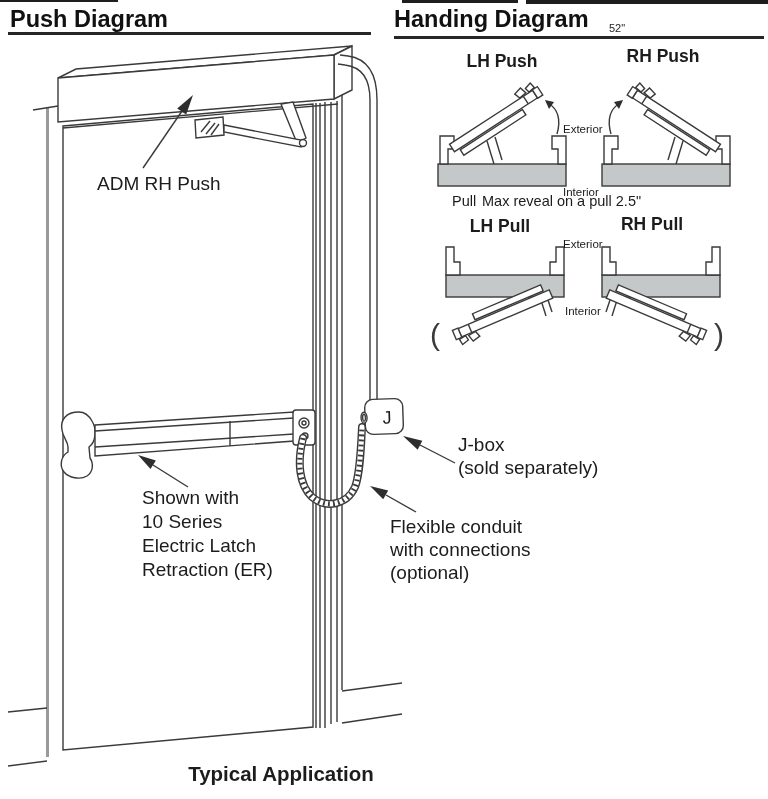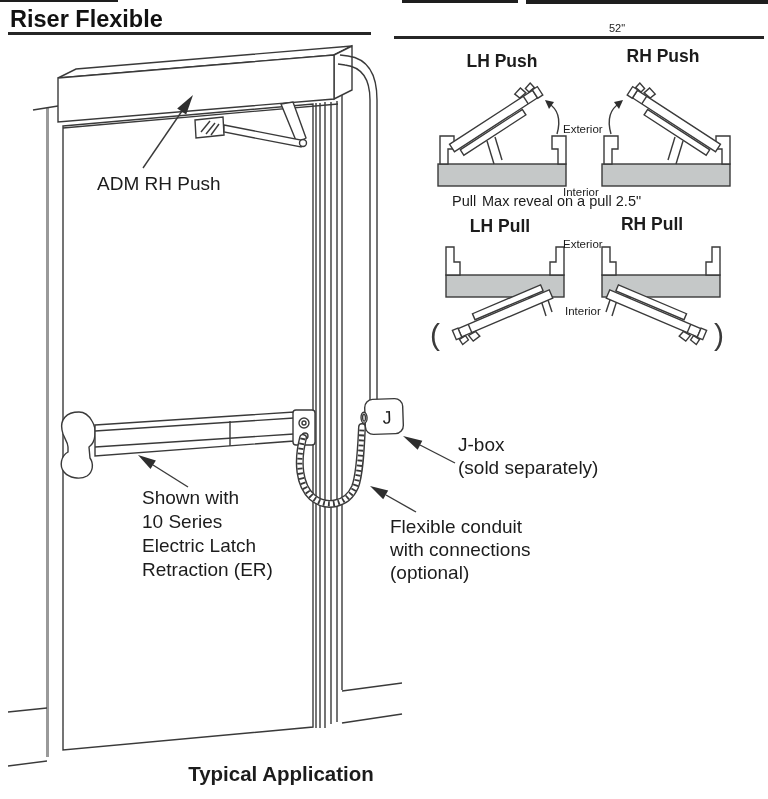--- a/index.html
+++ b/index.html
@@ -27,22 +27,23 @@
 </style>
 </head>
 <body>
 
 <div class="page">
 
   <div class="artifact" style="left:0;top:0;width:118px;height:2px;"></div>
   <div class="artifact" style="left:402px;top:0;width:116px;height:3px;"></div>
   <div class="artifact" style="left:526px;top:0;width:242px;height:4px;"></div>
 
-  <div class="heading" style="left:10px;top:6px;">Riser Flexible</div>
+  <div class="heading" style="left:10px;top:6px;">Push Diagram</div>
   <div class="rule" style="left:8px;top:32px;width:363px;"></div>
+  <div class="heading" style="left:394px;top:6px;">Handing Diagram</div>
   <div class="rule" style="left:394px;top:36px;width:370px;"></div>
   <div class="dim-note" style="left:609px;top:22px;">52"</div>
 
   <svg width="768" height="799" viewBox="0 0 768 799">
     <defs>
       <path id="stopL" d="M0 0 H14 V13 H8 V28 H0 Z"></path>
       <g id="hdoor">
         <rect x="0" y="-4.5" width="99" height="9" class="lnw"></rect>
         <line x1="88" y1="-4.5" x2="88" y2="4.5" class="ln"></line>
         <rect x="6" y="6" width="74" height="6.5" class="lnw"></rect>

